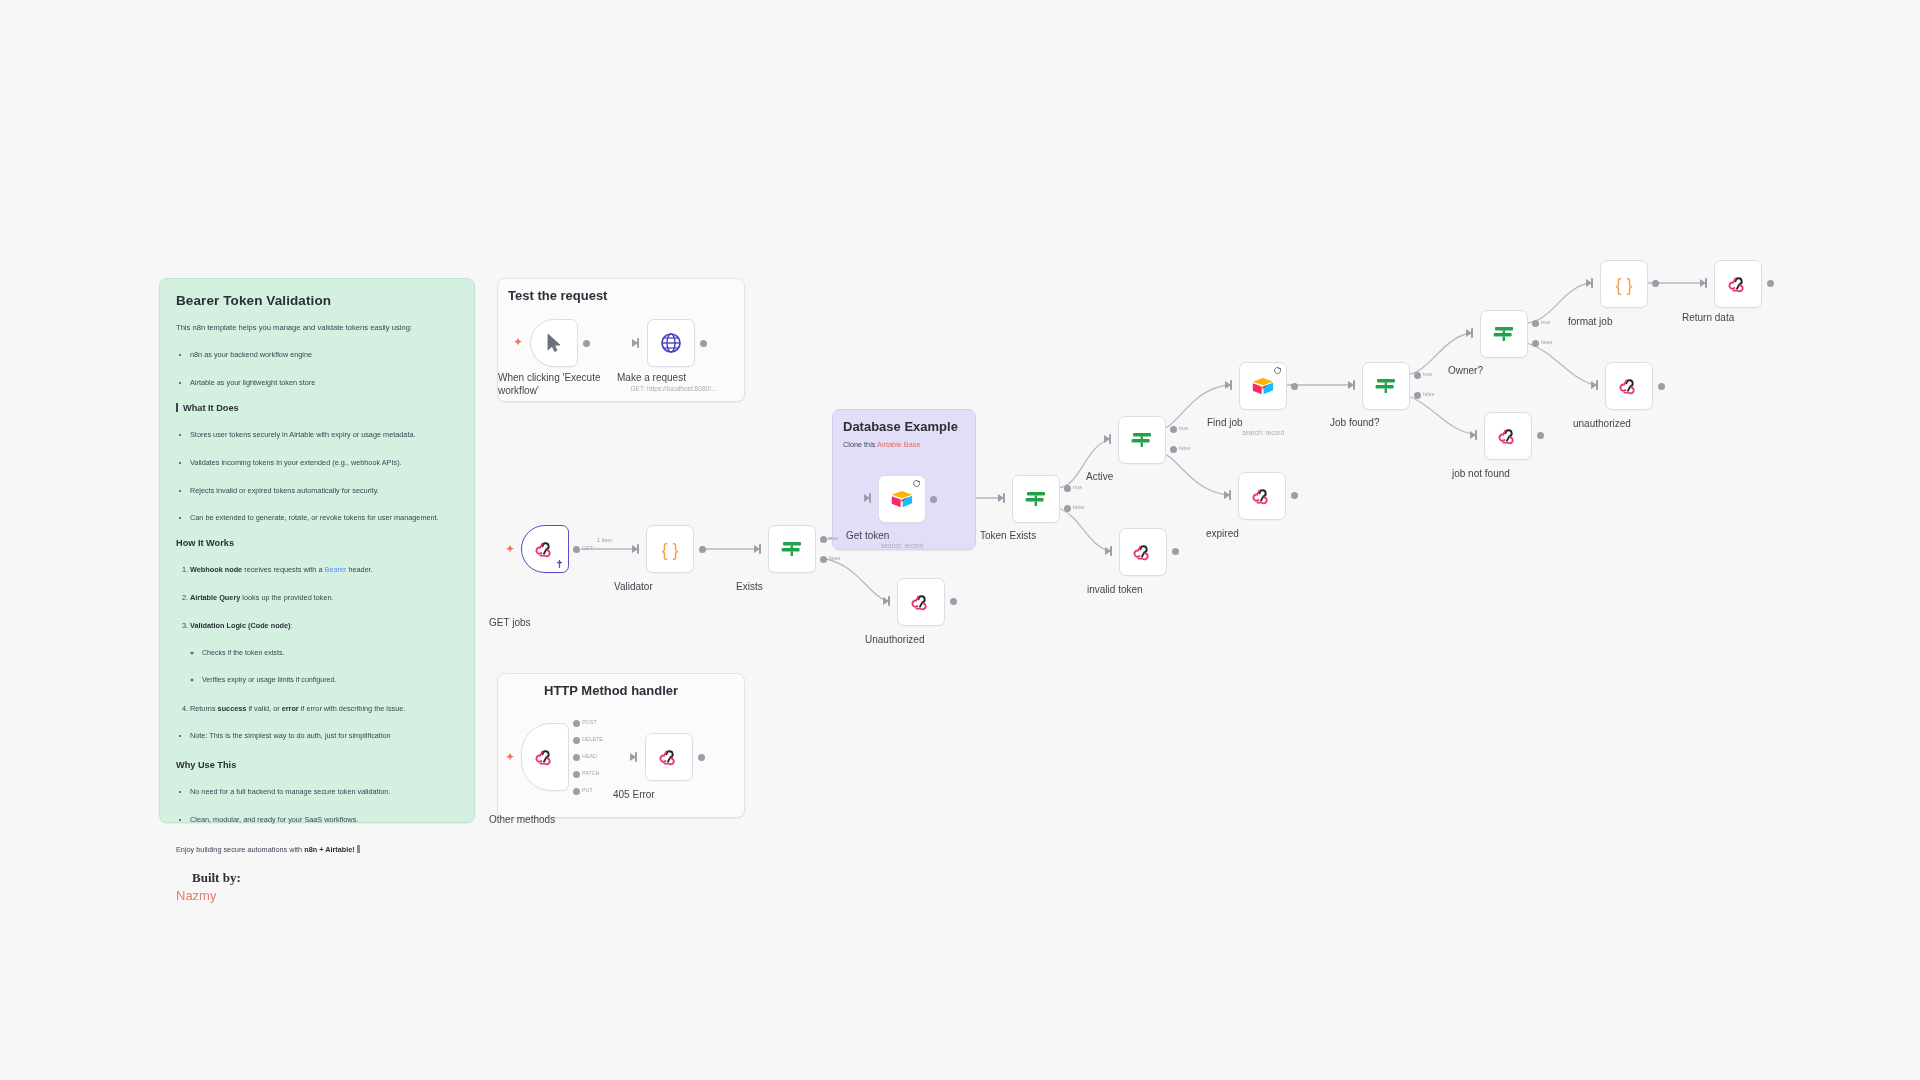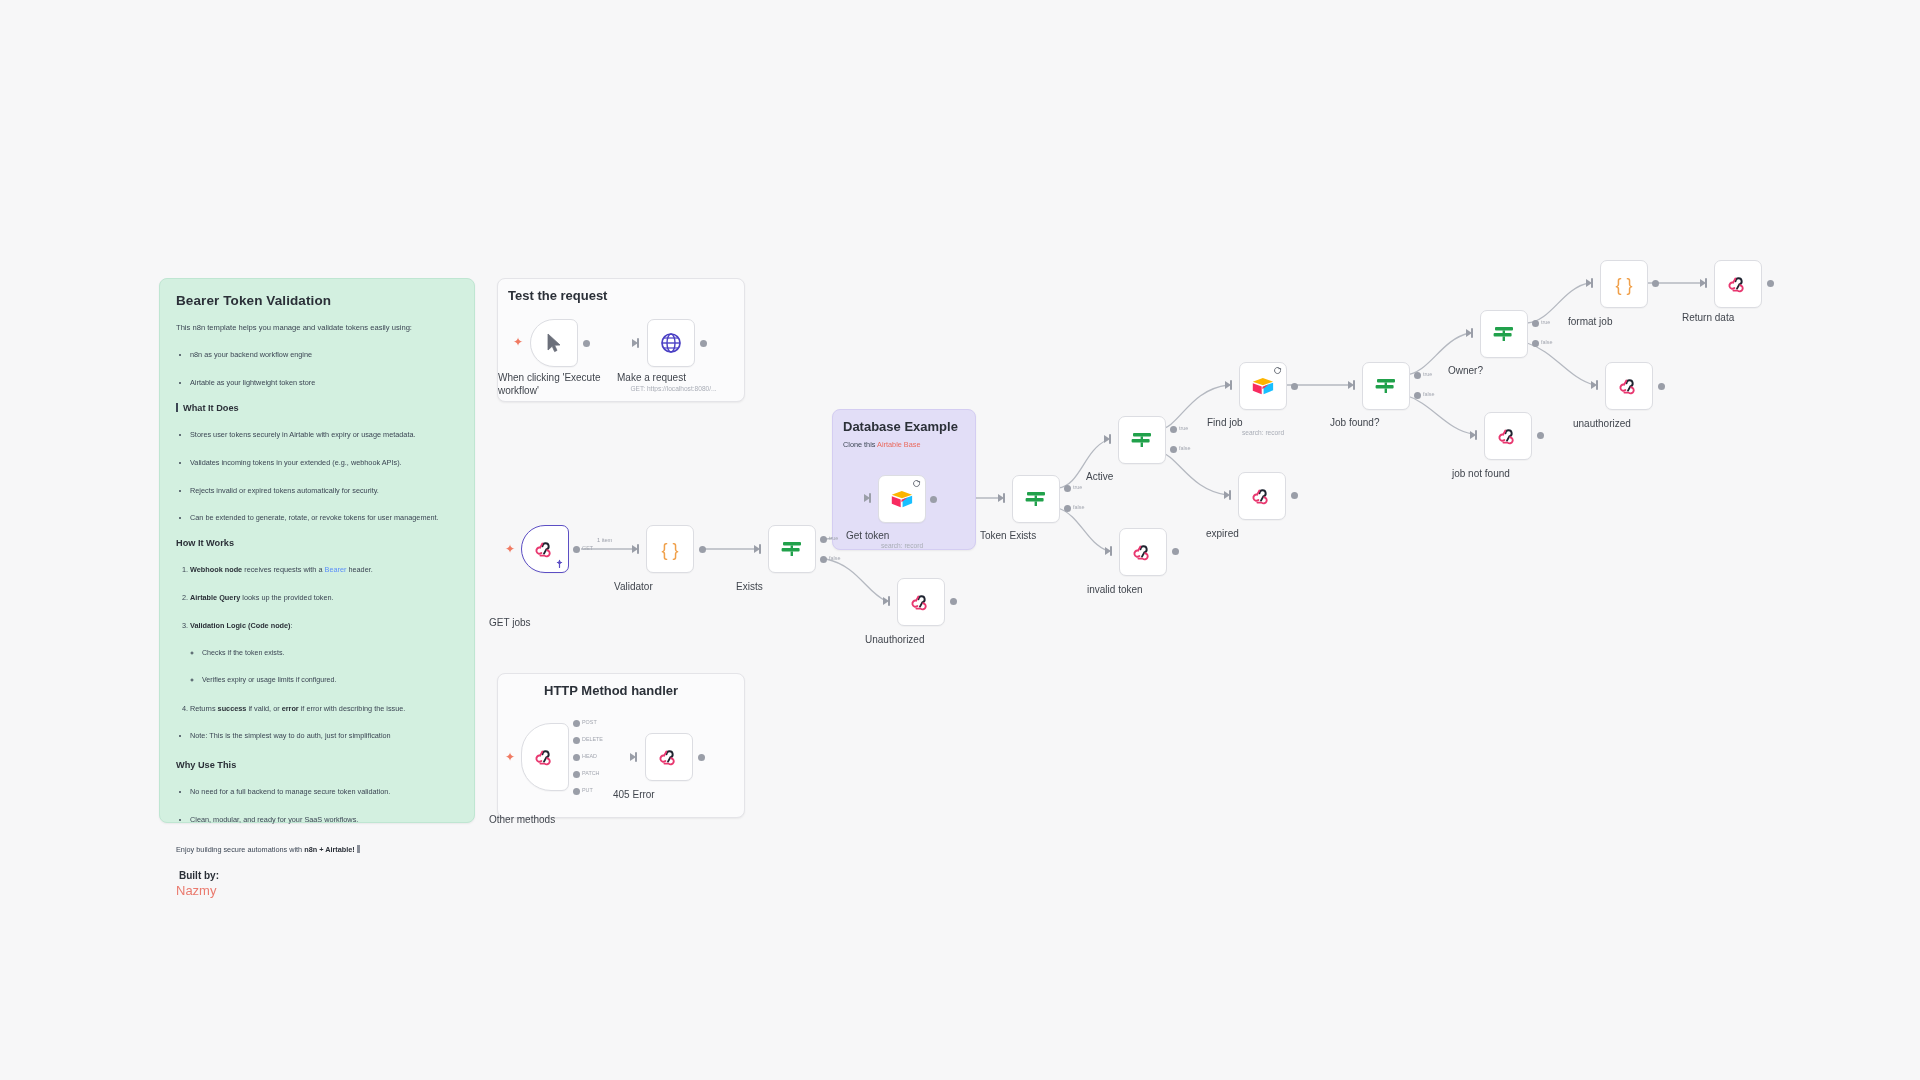--- a/index.html
+++ b/index.html
@@ -67,21 +67,21 @@
   }
   ul.note-list li, ol.note-list li {
     font-size: 7.3px; color: #3c4654; line-height: 1.62; margin: 16px 0 1px 0;
   }
   ul.sub-list { margin: 1px 0 1px 0; padding-left: 12px; list-style: circle; }
   ul.sub-list li { font-size: 7.1px; }
   .note-strong { font-weight: bold; color: #2b3038; }
   .note-link { color: #5b8ff9; }
   .note-link-red { color: #ea6a5e; }
   .note-small { font-size: 7.3px; color: #3c4654; line-height: 1.6; margin: 12px 0 0 0; }
-  .note-builtby { font-size: 10px; font-weight: bold; color: #2b3038; margin: 14px 0 2px 3px; }
+  .note-builtby { font-size: 13px; font-weight: bold; color: #2b3038; margin: 14px 0 2px 16px; font-family: Liberation Serif, serif; }
   .note-author { font-size: 13px; color: #ea7a6e; }
   .cursor-caret {
     display:inline-block; width:3px; height:8px; background:#8a8f99;
     vertical-align:-1px; margin-left:2px;
   }
 
   .panel-title {
     position: absolute;
     font-size: 13px; font-weight: bold; color: #2b3038;
   }

